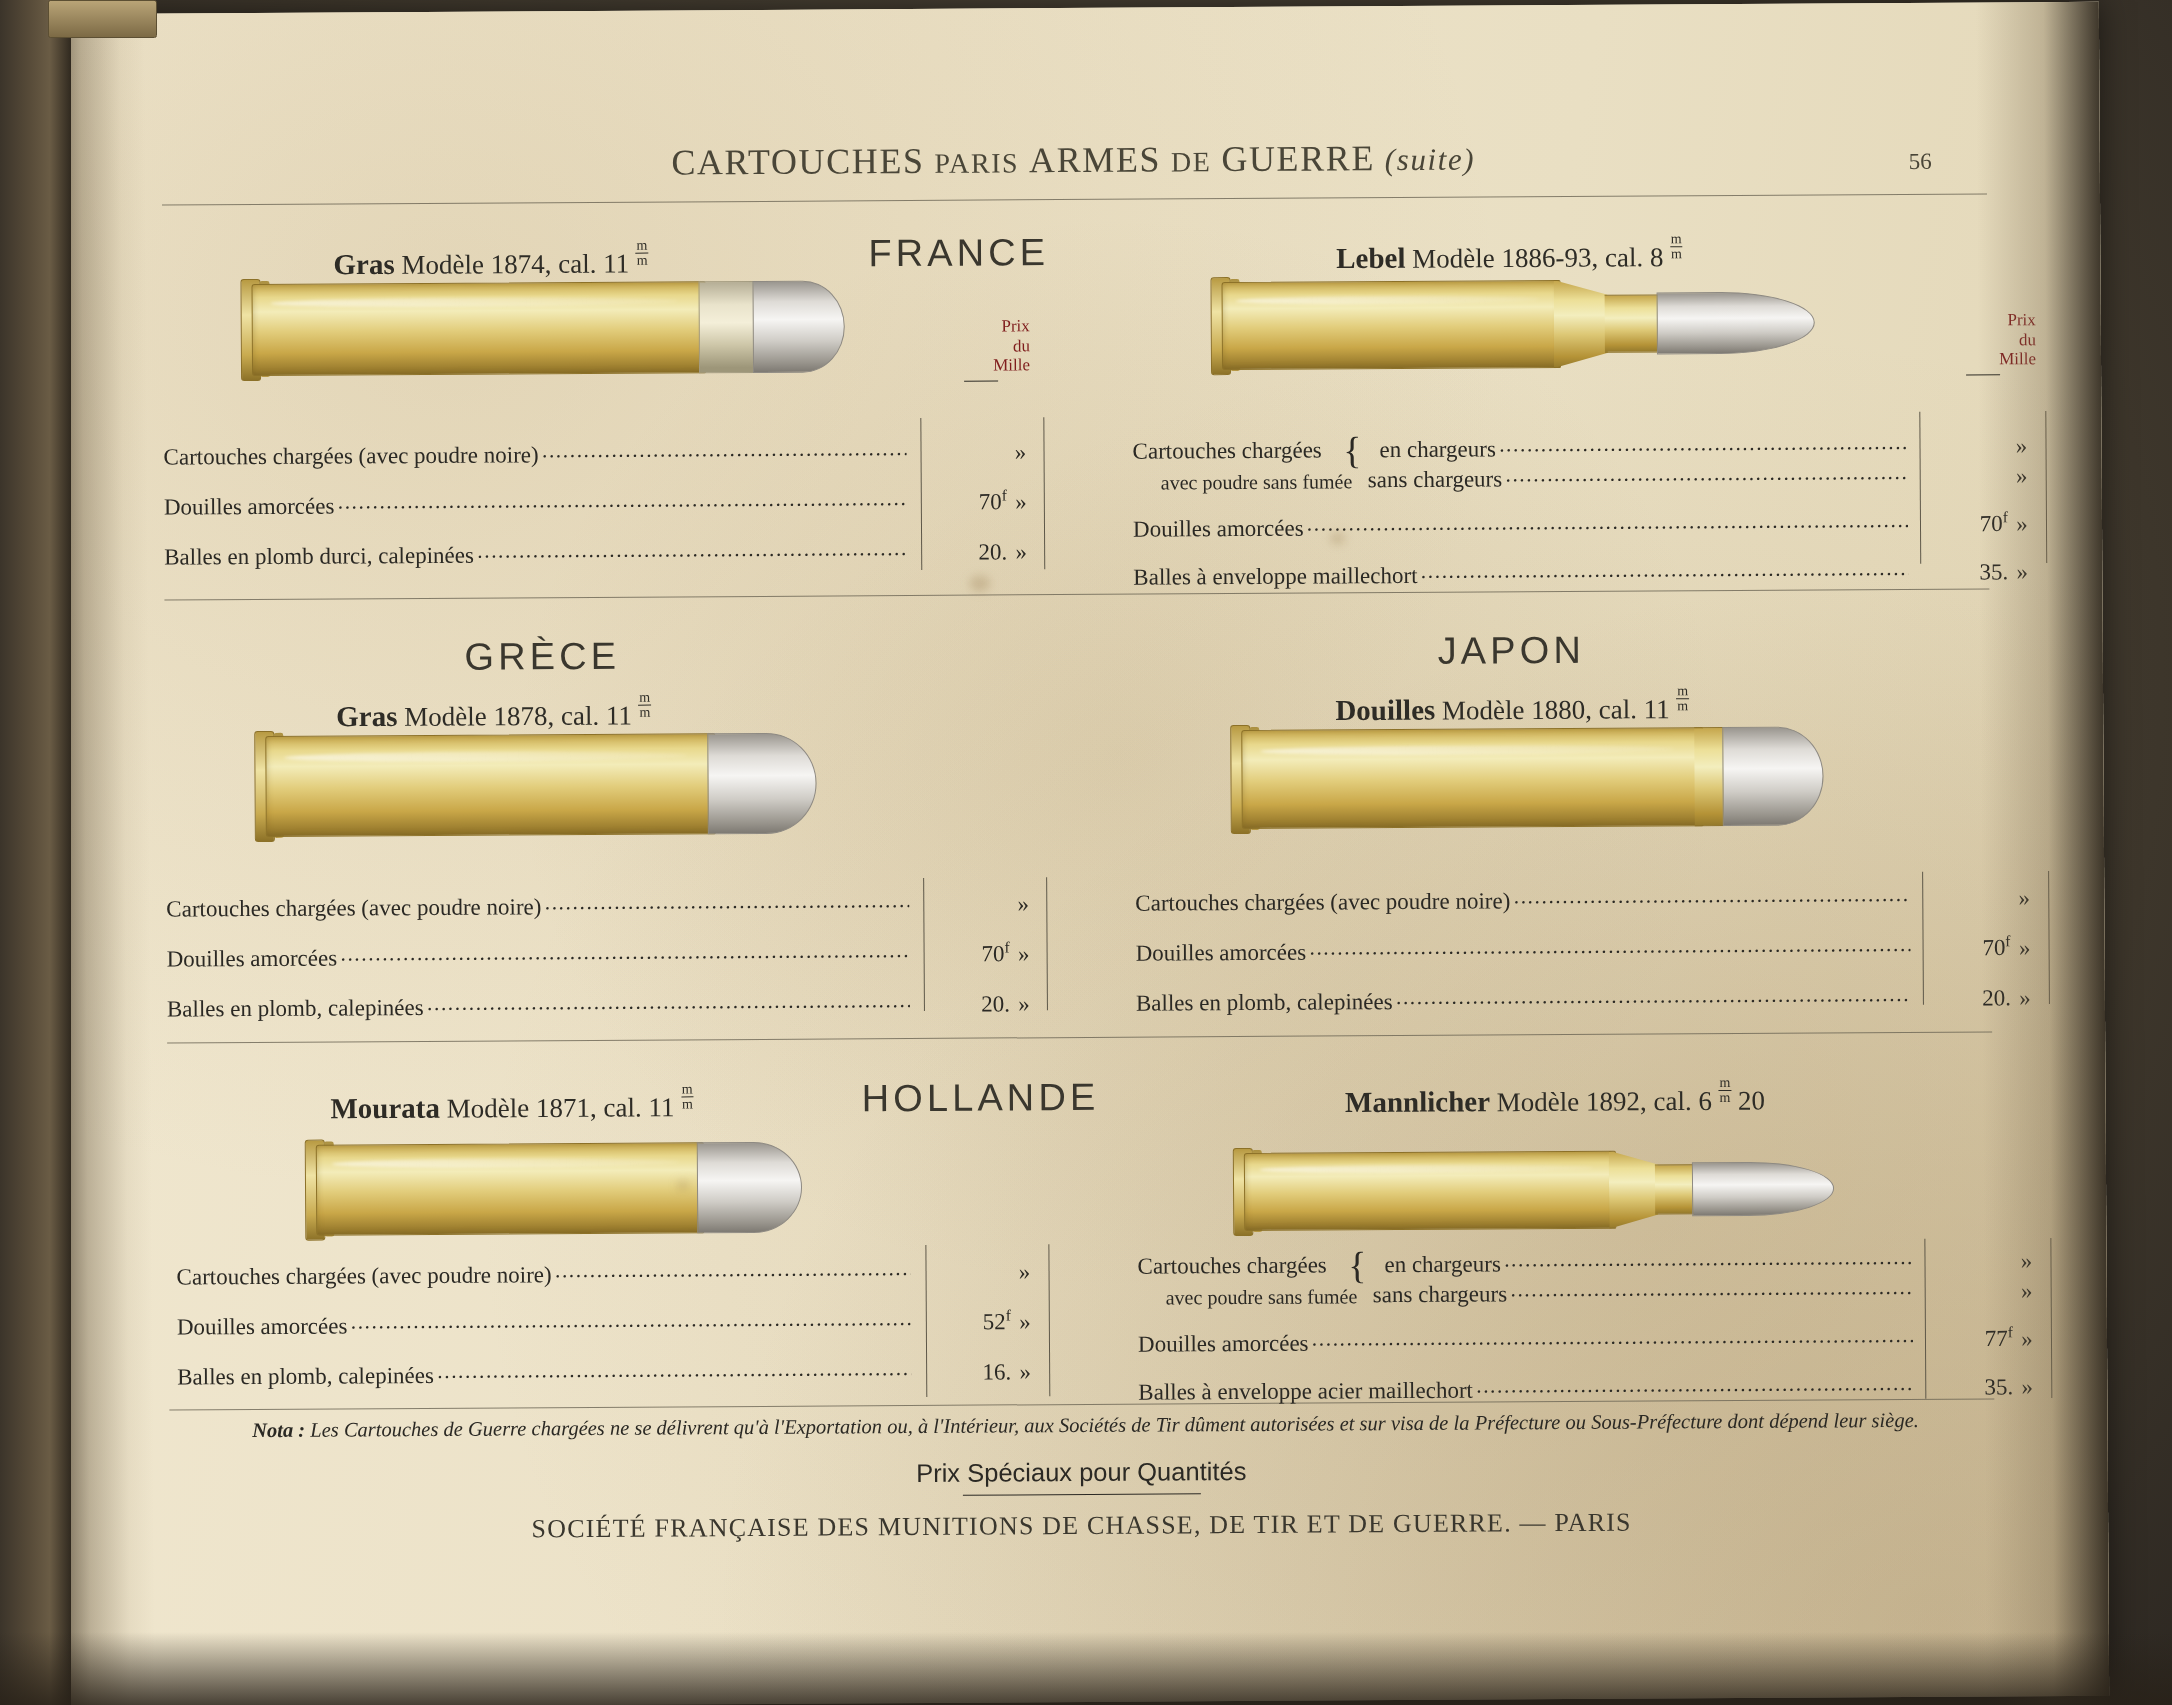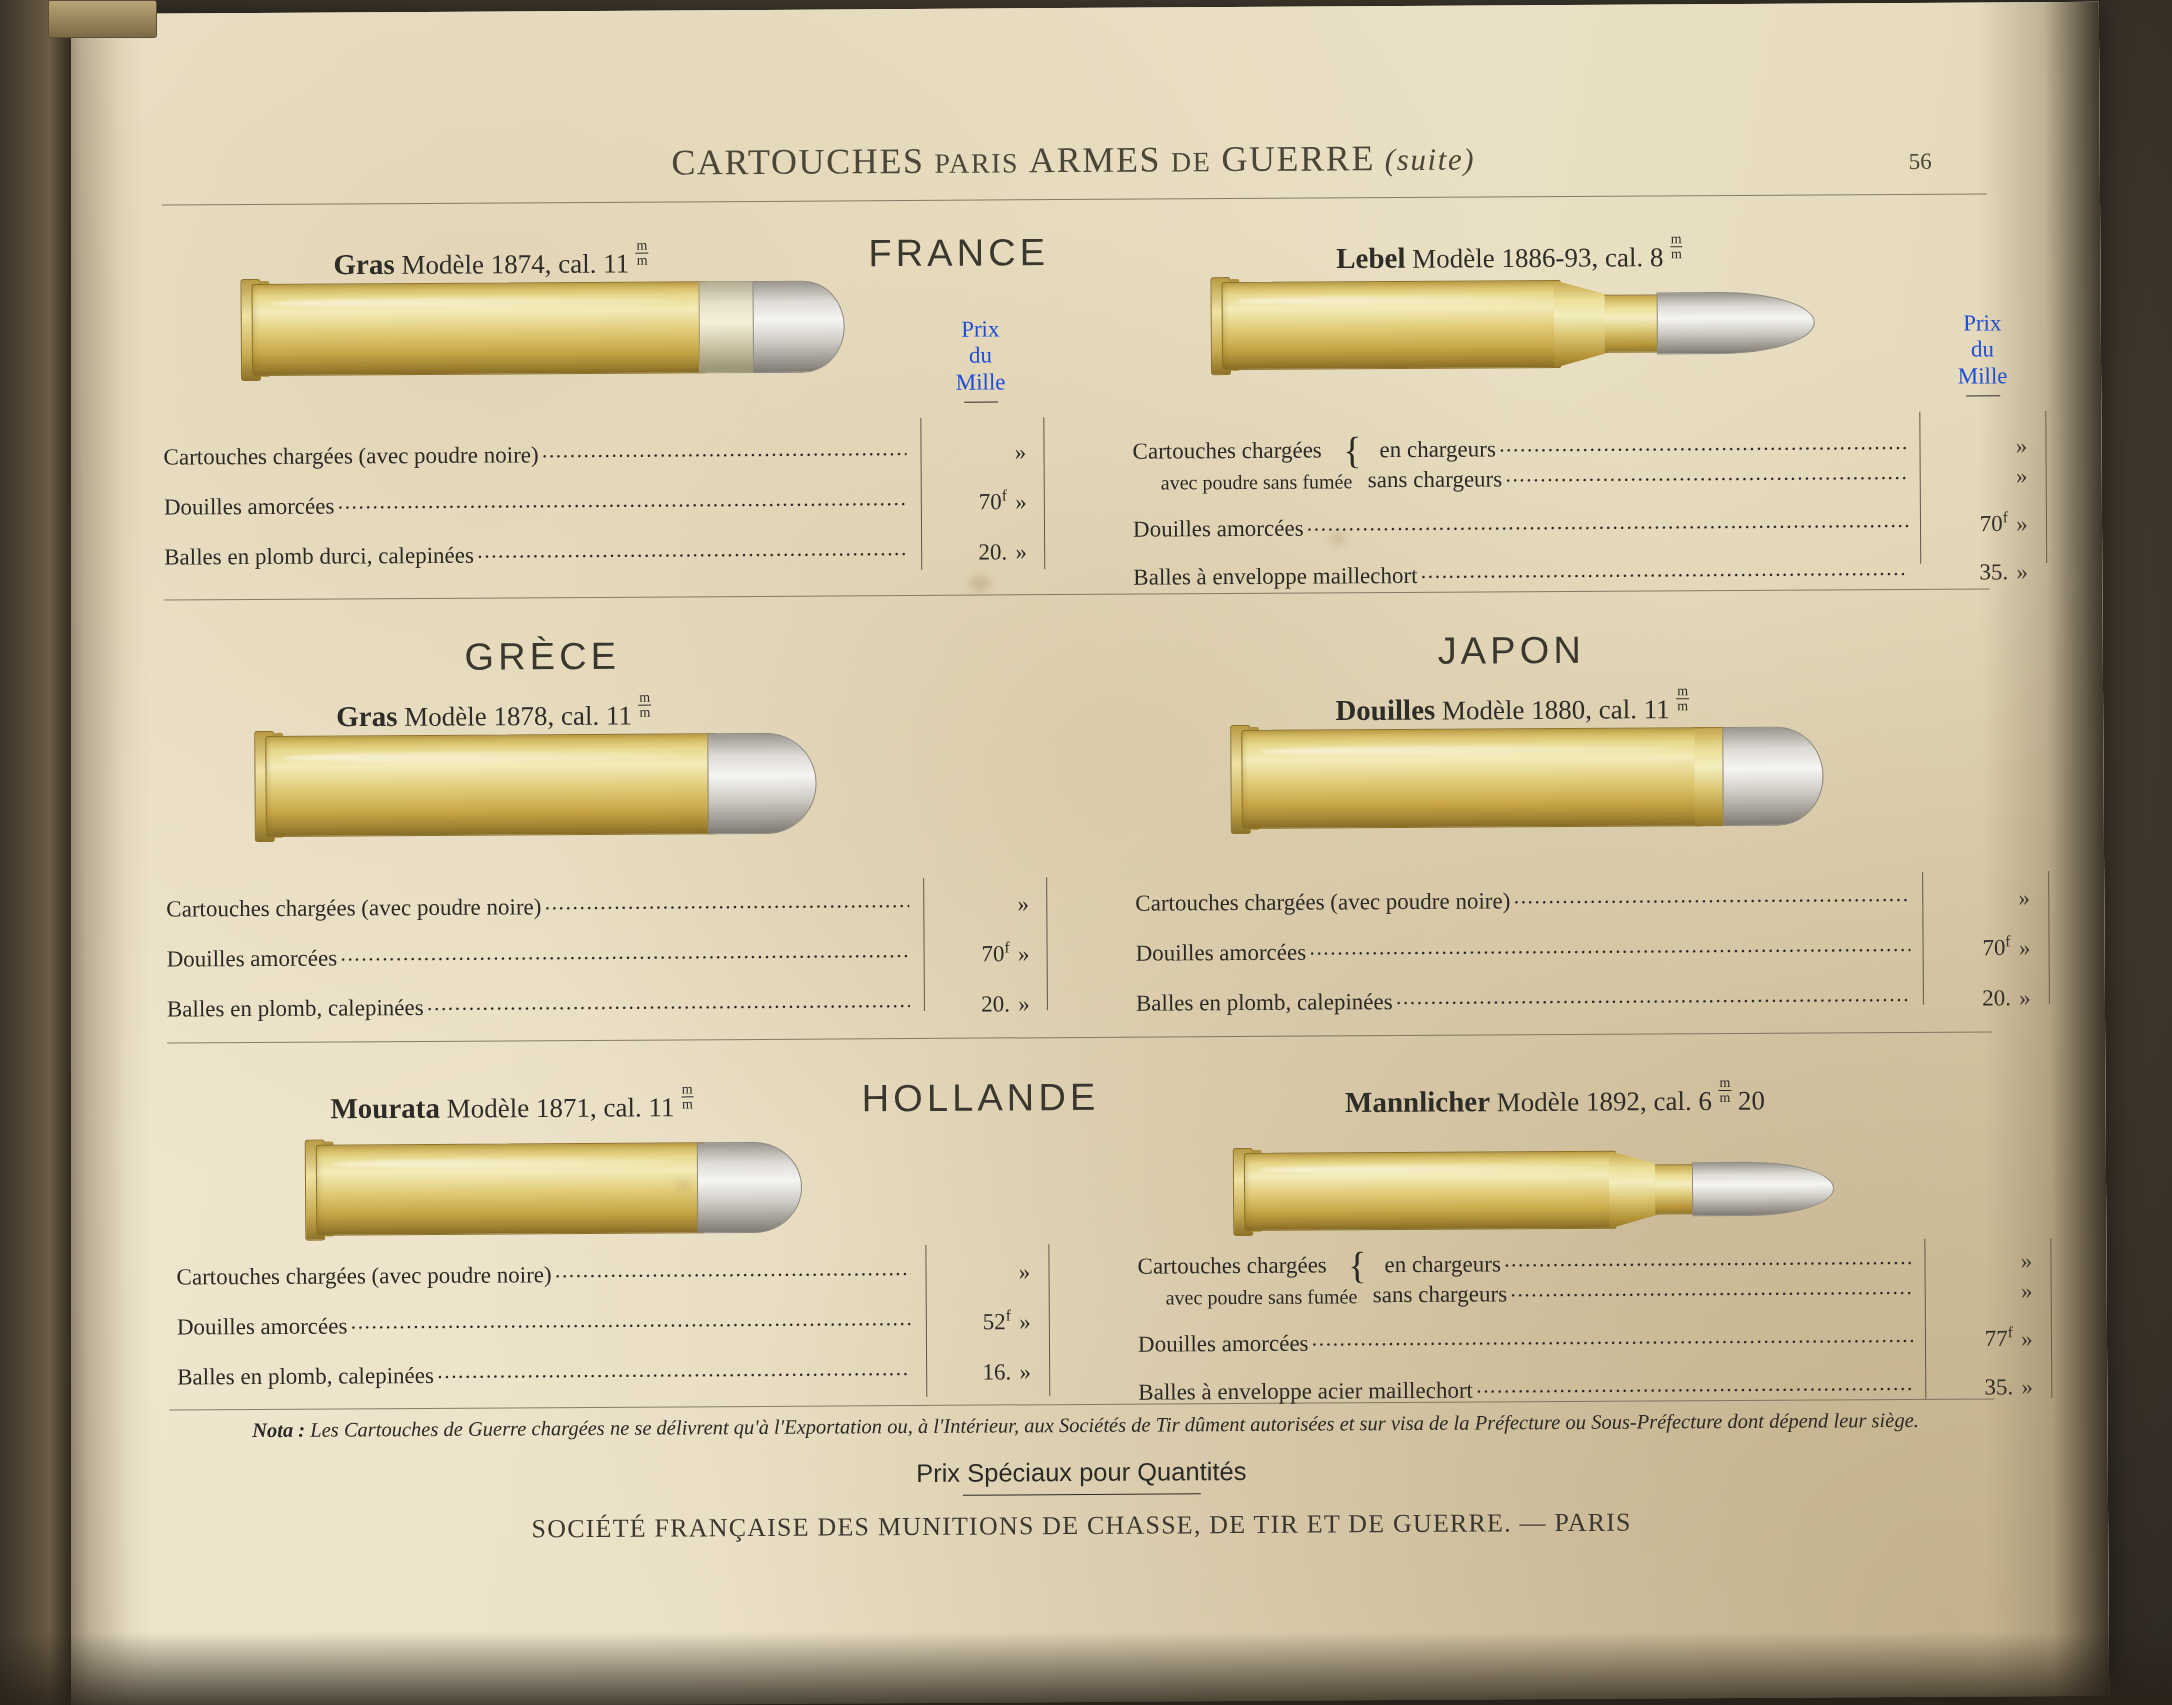--- a/index.html
+++ b/index.html
@@ -87,21 +87,21 @@
   .modelline{
     position:absolute;text-align:center;font-size:27px;color:#2e2c26;white-space:nowrap;
   }
   .modelline b{font-weight:bold;font-size:29px;}
   .frac{display:inline-block;font-size:14px;line-height:1;vertical-align:.55em;text-align:center;}
   .frac i{display:block;font-style:normal;border-bottom:0.8px solid #2e2c26;padding:0 0.8px;}
   .frac s{display:block;text-decoration:none;}
 
   
   .prix{
-    position:absolute;text-align:center;font-size:23px;line-height:1.15;color:#1d4ed8;
+    position:absolute;text-align:right;font-size:17px;line-height:1.15;color:#7f1d1d;
   }
   .prix .bar{width:34px;border-top:1.6px solid #2e2c26;margin:5.7px auto 0;}
 
   
   .rows{position:absolute;font-size:23px;color:#2b2924;}
   .row{display:flex;align-items:flex-end;white-space:nowrap;margin-bottom:5px;}
   .row .lbl{flex:0 0 auto;}
   .row .dots{flex:1 1 auto;overflow:hidden;white-space:nowrap;color:#2b2924;
      letter-spacing:1.6px;font-size:21.4px;margin:0 5px 5px 3.3px;}
   .row .val{flex:0 0 auto;text-align:right;}

